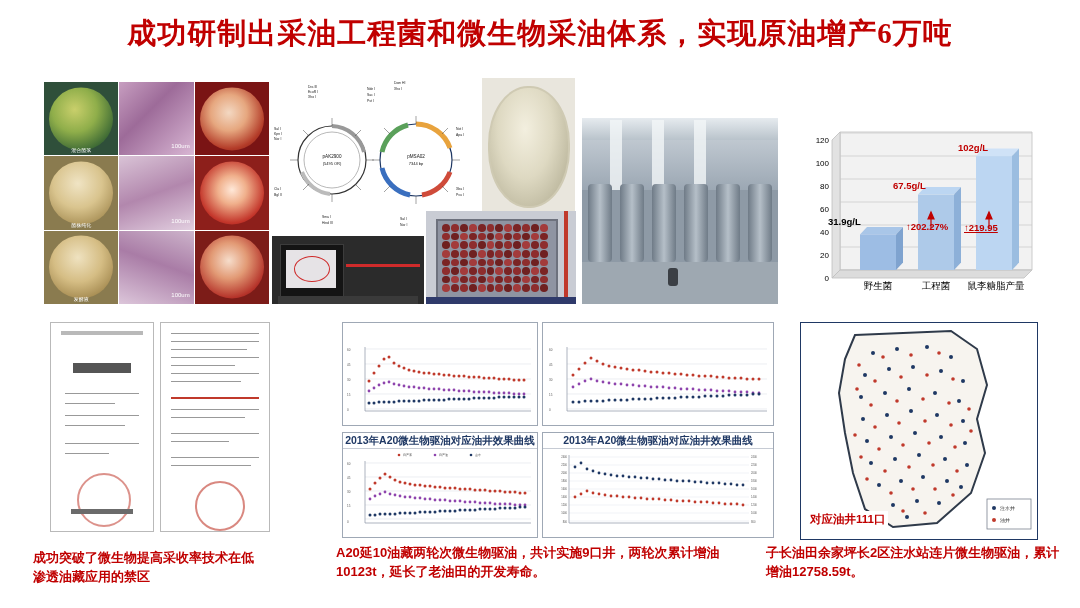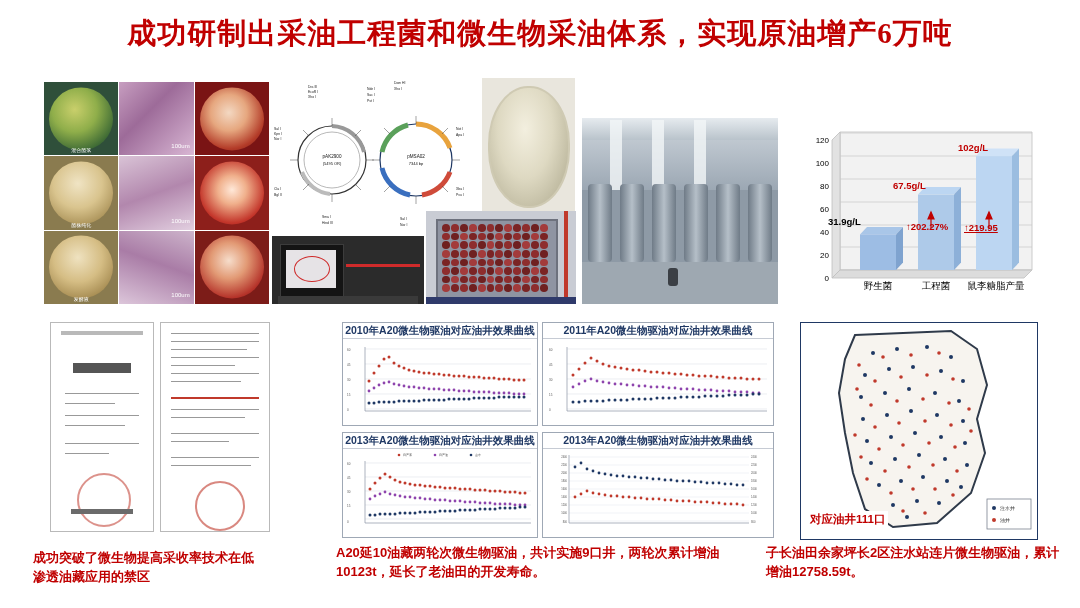--- a/index.html
+++ b/index.html
@@ -404,21 +404,20 @@
     <div style="position:absolute;left:10px;top:118px;right:40px;height:1px;background:#999;"></div>
     <div style="position:absolute;left:10px;top:134px;right:10px;height:1px;background:#999;"></div>
     <div style="position:absolute;left:10px;top:142px;right:18px;height:1px;background:#999;"></div>
     <div style="position:absolute;left:34px;top:158px;width:46px;height:46px;border:2px solid #c0392b;border-radius:50%;opacity:.6;"></div>
   </div>
 </div>
 
 <div class="panel" id="lc-wrap">
 
   <div class="lc" style="left:0;top:0;width:196px;height:104px;">
-    <div class="lc-head">2010年A20微生物驱油对应油井效果曲线</div>
     <svg width="194" height="86" viewBox="0 0 194 86" style="position:absolute;left:0;top:16px;">
       <g stroke="#dfe3ea" stroke-width="0.6">
         <line x1="22" y1="10" x2="188" y2="10"></line>
           <line x1="22" y1="25" x2="188" y2="25"></line>
         <line x1="22" y1="40" x2="188" y2="40"></line>
           <line x1="22" y1="55" x2="188" y2="55"></line>
         <line x1="22" y1="70" x2="188" y2="70"></line>
       </g>
       <line x1="22" y1="8" x2="22" y2="72" stroke="#8a93a3" stroke-width="0.7"></line>
       <line x1="22" y1="72" x2="188" y2="72" stroke="#8a93a3" stroke-width="0.7"></line>
@@ -528,21 +527,20 @@
         <text x="4" y="12">60</text>
           <text x="4" y="27">45</text>
           <text x="4" y="42">30</text>
           <text x="4" y="57">15</text>
           <text x="4" y="72">0</text>
       </g>
     </svg>
   </div>
 
   <div class="lc" style="left:200px;top:0;width:232px;height:104px;">
-    <div class="lc-head">2011年A20微生物驱油对应油井效果曲线</div>
     <svg width="230" height="86" viewBox="0 0 230 86" style="position:absolute;left:0;top:16px;">
       <g stroke="#dfe3ea" stroke-width="0.6">
         <line x1="24" y1="10" x2="224" y2="10"></line>
           <line x1="24" y1="25" x2="224" y2="25"></line>
         <line x1="24" y1="40" x2="224" y2="40"></line>
           <line x1="24" y1="55" x2="224" y2="55"></line>
         <line x1="24" y1="70" x2="224" y2="70"></line>
       </g>
       <line x1="24" y1="8" x2="24" y2="72" stroke="#8a93a3" stroke-width="0.7"></line>
       <line x1="24" y1="72" x2="224" y2="72" stroke="#8a93a3" stroke-width="0.7"></line>

